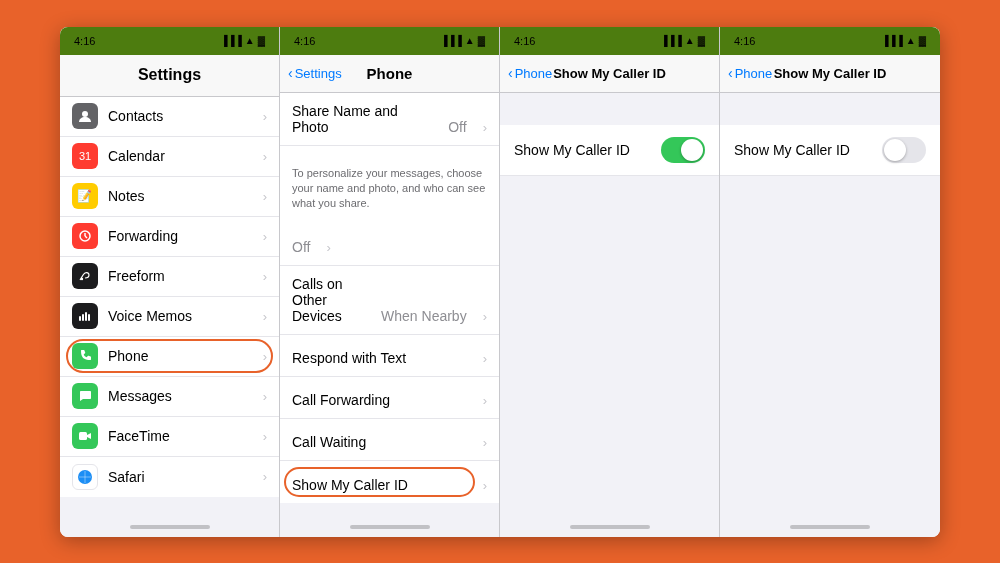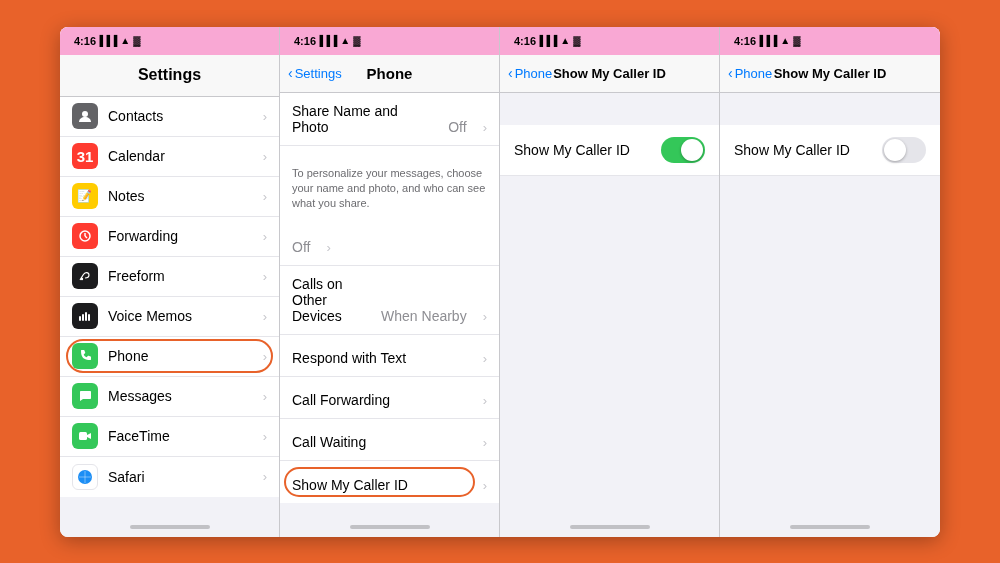--- a/index.html
+++ b/index.html
@@ -27,28 +27,28 @@
       height: 510px;
       background: #f2f2f7;
       display: flex;
       flex-direction: column;
       border-right: 1px solid #c8c8cc;
       overflow: hidden;
       flex-shrink: 0;
     }
     .phone-screen:last-child { border-right: none; }
     .status-bar {
-      background: #f9a8d4;
+      background: #4d7c0f;
       height: 28px;
       display: flex;
       align-items: center;
-      justify-content: flex-start;
+      justify-content: space-between;
       padding: 0 14px;
       font-size: 11px;
-      font-weight: 700;
+      font-weight: 400;
       flex-shrink: 0;
     }
     .status-right {
       display: flex;
       align-items: center;
       gap: 3px;
       font-size: 10px;
     }
     .nav-bar {
       background: #f8f8f8;
@@ -273,21 +273,21 @@
             <svg width="14" height="14" viewBox="0 0 14 14" fill="white">
                 <circle cx="7" cy="5" r="3"></circle>
                 <path d="M1 13c0-3 2.7-5 6-5s6 2 6 5H1z"></path>
               </svg>
           </div>
           <span class="row-label">Contacts</span>
           <span class="row-chevron">›</span>
         </div>
 
         <div class="settings-row">
-          <div class="row-icon" style="background:#FF3B30;color:#fff;font-size:15px;font-weight:700;">31</div>
+          <div class="row-icon" style="background:#FF3B30;color:#fff;font-size:11px;font-weight:400;">31</div>
           <span class="row-label">Calendar</span>
           <span class="row-chevron">›</span>
         </div>
 
         <div class="settings-row">
           <div class="row-icon" style="background:#FFCC00;font-size:12px;">📝</div>
           <span class="row-label">Notes</span>
           <span class="row-chevron">›</span>
         </div>
 

